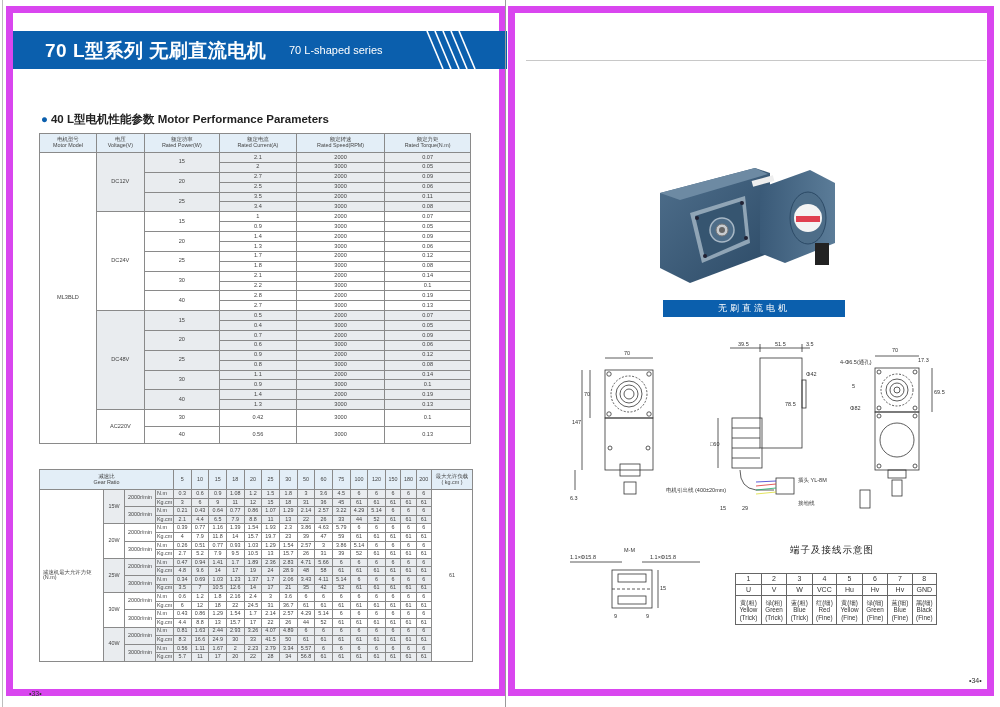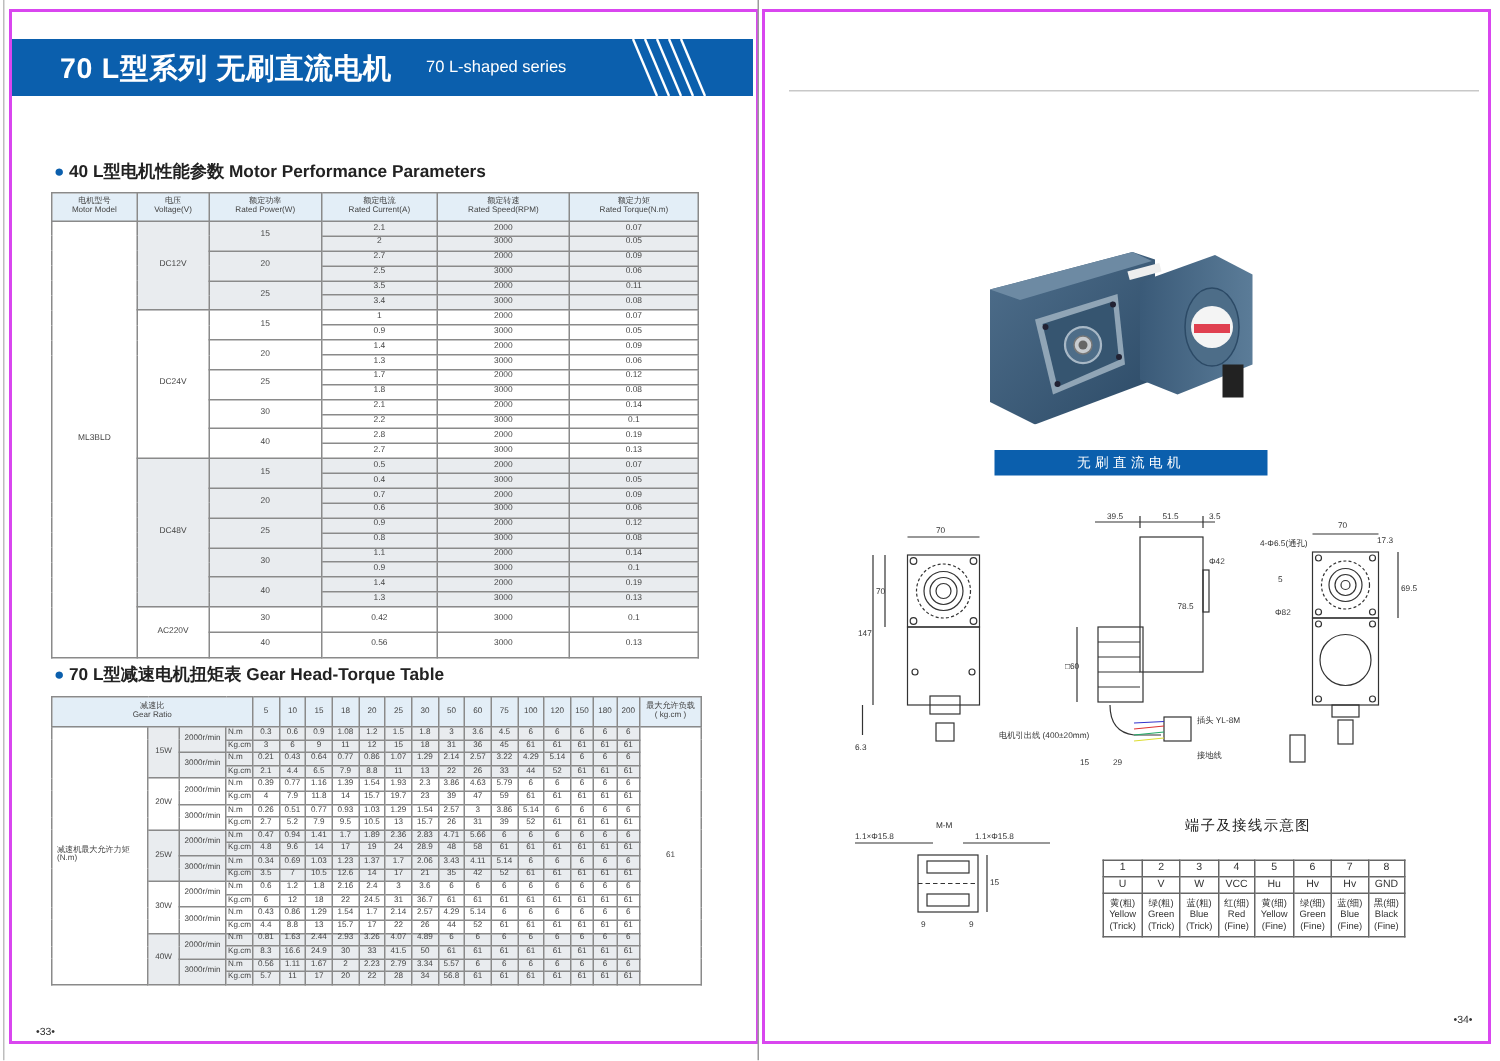--- a/index.html
+++ b/index.html
@@ -1,17 +1,17 @@
 <!DOCTYPE html>
 <html><head>
 <meta charset="utf-8">
 <style>
   html,body{margin:0;padding:0;}
   body{width:1000px;height:707px;background:#ffffff;position:relative;overflow:hidden;font-family:"Liberation Sans","DejaVu Sans",sans-serif;color:#333;}
-  .page{position:absolute;top:6px;height:690px;background:#fff;border:2px solid #d946ef;box-sizing:border-box;}
+  .page{position:absolute;top:6px;height:690px;background:#fff;border:7px solid #d946ef;box-sizing:border-box;}
   .page-left{left:6px;width:500px;}
   .page-right{left:508px;width:486px;}
   .spine{position:absolute;left:505px;top:0;width:1px;height:707px;background:#9a9a9a;}
   .outer-left{position:absolute;left:2px;top:0;width:1px;height:707px;background:#bdbdbd;}
 
   .banner{position:absolute;left:0;top:18px;width:494px;height:38px;background:#0b5fad;overflow:hidden;}
   .banner-title{position:absolute;left:32px;top:7px;color:#fff;font-weight:bold;font-size:19px;letter-spacing:0.5px;}
   .banner-sub{position:absolute;left:228px;top:13px;color:#fff;font-size:11px;padding-left:48px;}
   .stripes{position:absolute;left:410px;top:0;width:80px;height:38px;}
 
@@ -256,23 +256,20 @@
         </tr>
         <tr class="tall">
           <td rowspan="1" class="">40</td>
           <td class="">0.56</td>
           <td class="">3000</td>
           <td class="">0.13</td>
         </tr>
       </tbody>
   </table>
 
-  <div class="section-title" style="top:434px;">
-    <span class="dot">●</span><span>70 L型减速电机扭矩表 Gear Head-Torque Table</span>
-  </div>
 
   <table class="gear" id="gearTable" style="left:26px;top:456px;width:434px;">
     <thead>
         <tr id="gearHead">
           <th colspan="4">
             <div>减速比</div>
             <div>Gear Ratio</div>
           </th>
           <th>5</th>
           <th>10</th>

